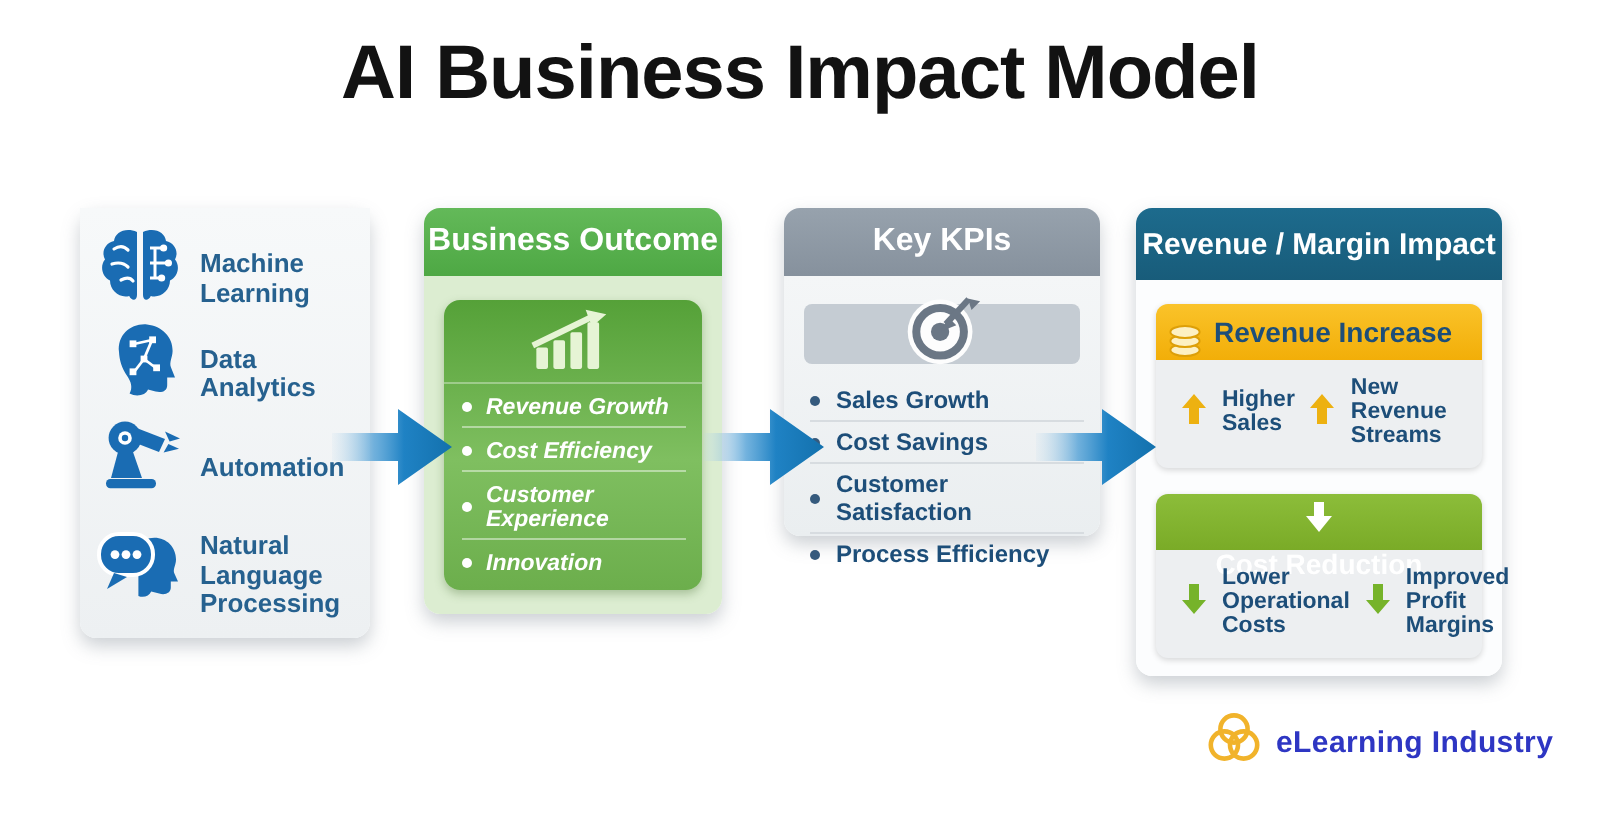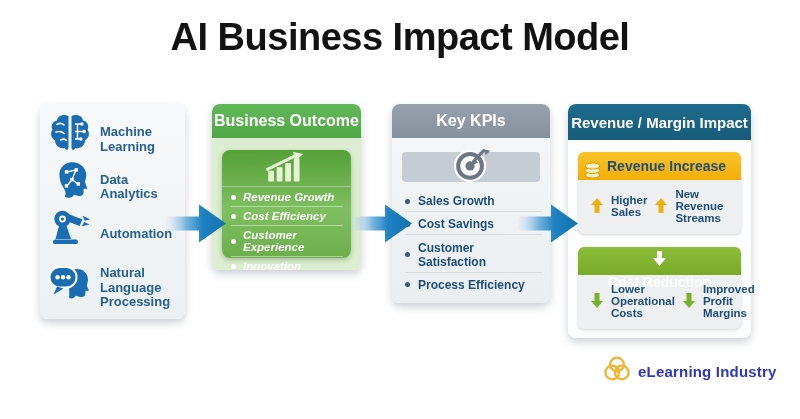--- a/index.html
+++ b/index.html
@@ -30,40 +30,40 @@
     height:215px; background:linear-gradient(#f7f9fa,#edf0f2);
     padding:7px 4px 9px 6px; display:flex; flex-direction:column; justify-content:space-between;
   }
   .cap-row { display:flex; align-items:center; gap:6px; }
   .cap-icon { flex:0 0 48px; width:48px; display:flex; align-items:center; justify-content:center; }
   .cap-label { font-size:13px; font-weight:bold; color:#26618f; line-height:1.12;margin-top:14px; }
 
   
   .col2 { left:212px; width:149px; }
   .hdr2 { background:linear-gradient(#63b959,#4ea844); }
-  .body2 { height:132px; background:#dcedd1; padding:12px 10px; }
+  .body2 { height:169px; background:#dcedd1; padding:12px 10px; }
   .green-panel {
     height:100%; border-radius:8px; display:flex; flex-direction:column;
     background:linear-gradient(180deg,#55a138 0%,#7fbf60 55%,#6cae4c 100%);
     box-shadow:0 2px 5px rgba(70,110,50,.35);
   }
   .gp-icon { height:42px; display:flex; align-items:center; justify-content:center; border-bottom:1px solid rgba(255,255,255,.35); }
   .gp-list { flex:1; list-style:none; margin:0; padding:1px 8px 3px 9px; display:flex; flex-direction:column; justify-content:space-around; }
   .gp-list li {
     display:flex; align-items:center; gap:7px; padding:3px 0;
     font-size:11.5px; font-style:italic; font-weight:bold; color:#fff;
     border-bottom:1px solid rgba(255,255,255,.45);
   }
   .gp-list li:last-child { border-bottom:none; }
   .dot-w { width:5px; height:5px; border-radius:50%; background:#fff; flex:0 0 5px; }
 
   
   .col3 { left:392px; width:158px; }
   .hdr3 { background:linear-gradient(#97a2ad,#86919d); }
-  .body3 { height:165px; background:linear-gradient(#f4f6f7,#eaeef0); position:relative; }
+  .body3 { height:130px; background:linear-gradient(#f4f6f7,#eaeef0); position:relative; }
   .kpi-band { position:absolute; left:10px; right:10px; top:14px; height:30px; background:#c5ccd3; border-radius:4px; }
   .kpi-target { position:absolute; left:50%; top:6px; transform:translateX(-50%); }
   .kpi-list {
     position:absolute; top:52px; left:13px; right:8px; bottom:7px;
     list-style:none; margin:0; padding:0; display:flex; flex-direction:column; justify-content:space-around;
   }
   .kpi-list li {
     display:flex; align-items:center; gap:8px; padding:3px 0;
     font-size:12px; font-weight:bold; color:#1d4e79; border-bottom:1px solid #d7dce0;
   }

